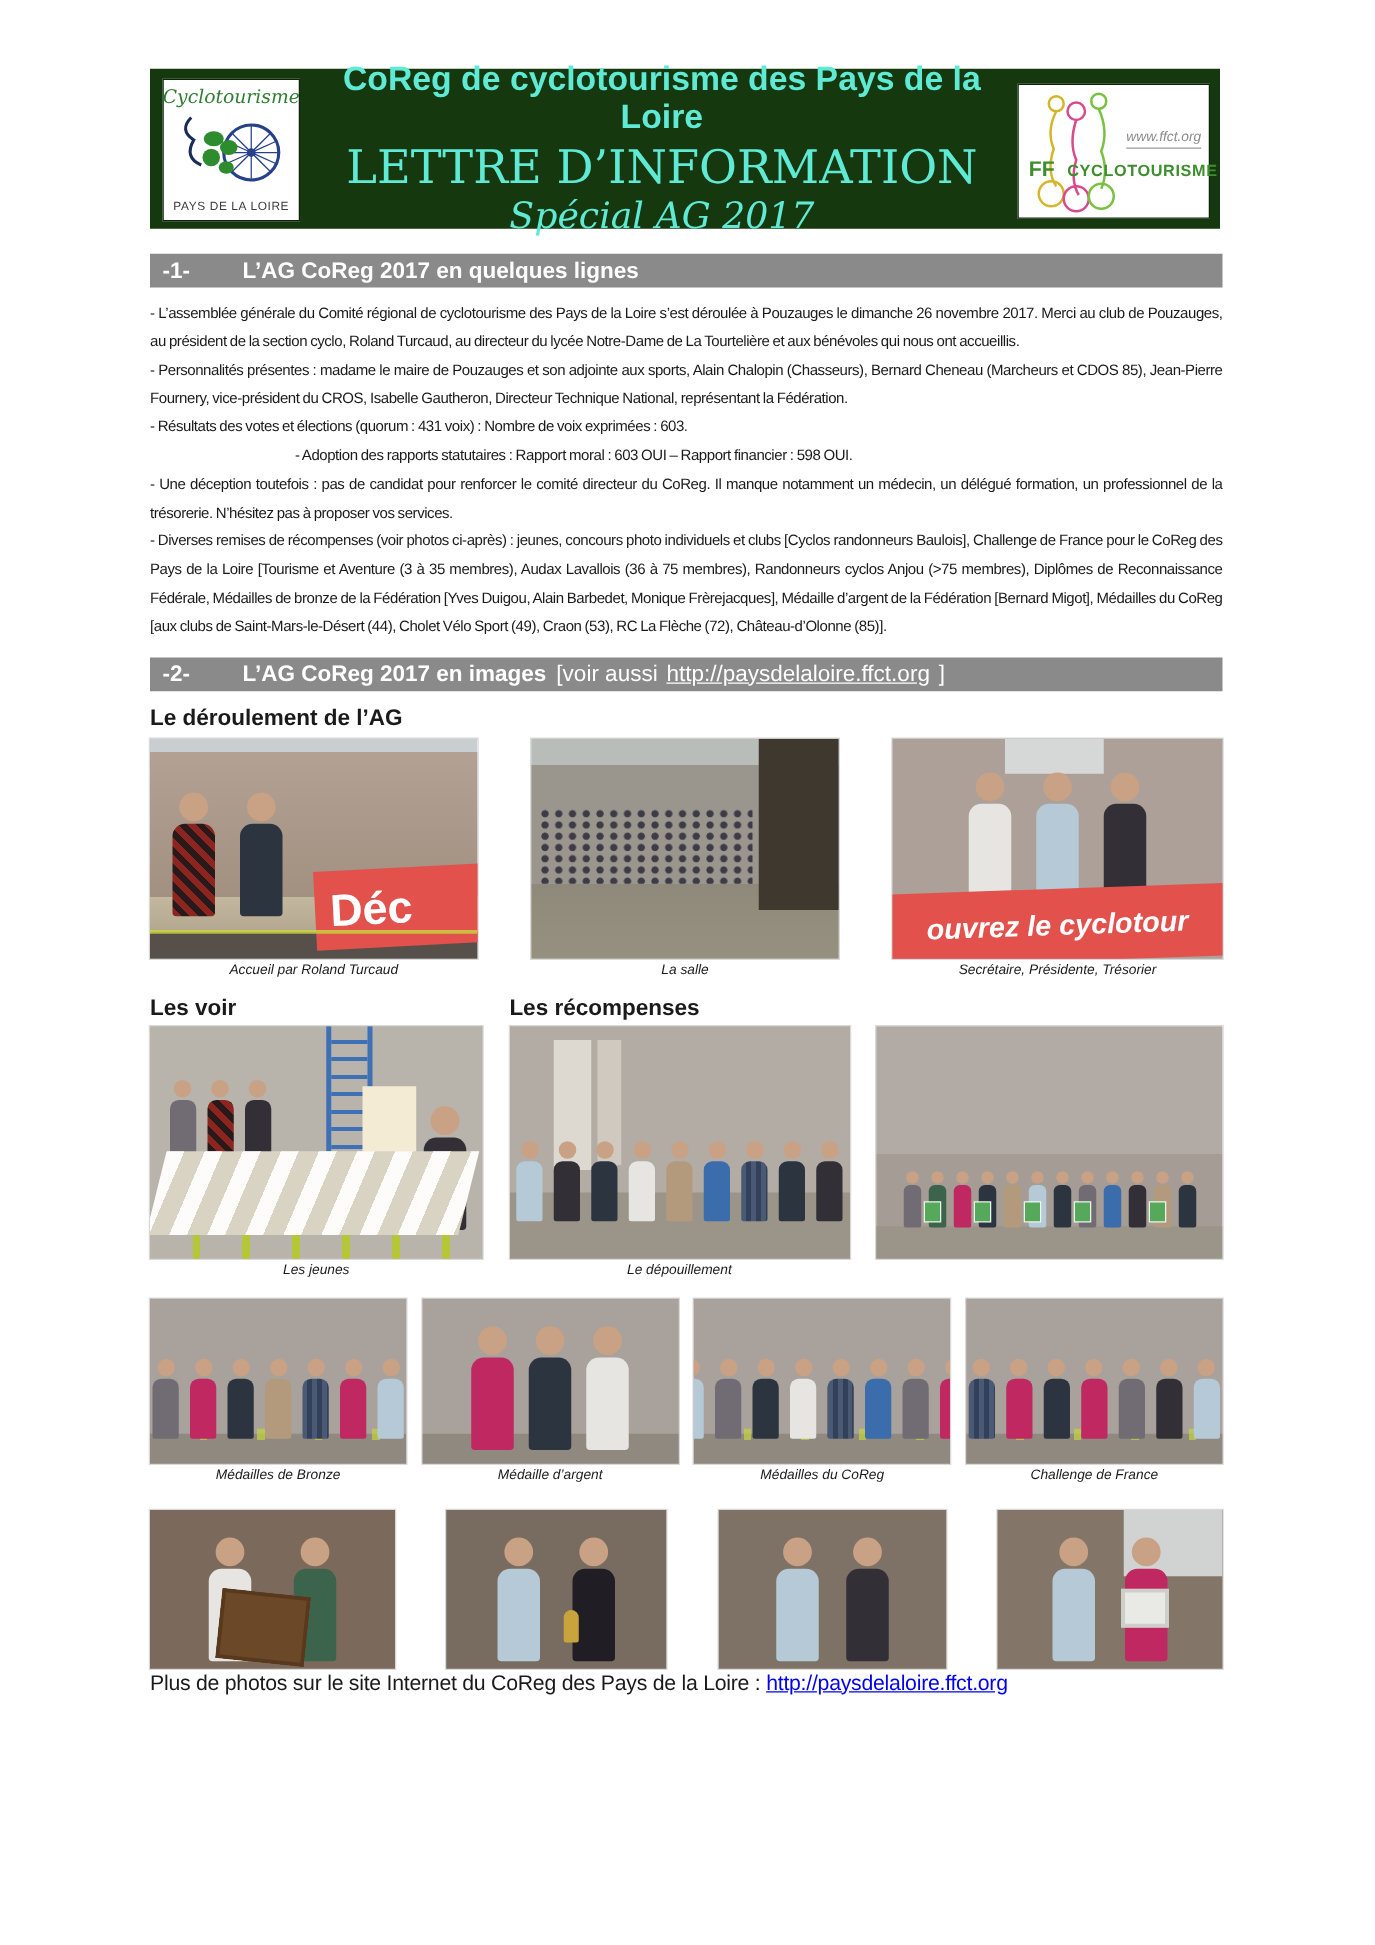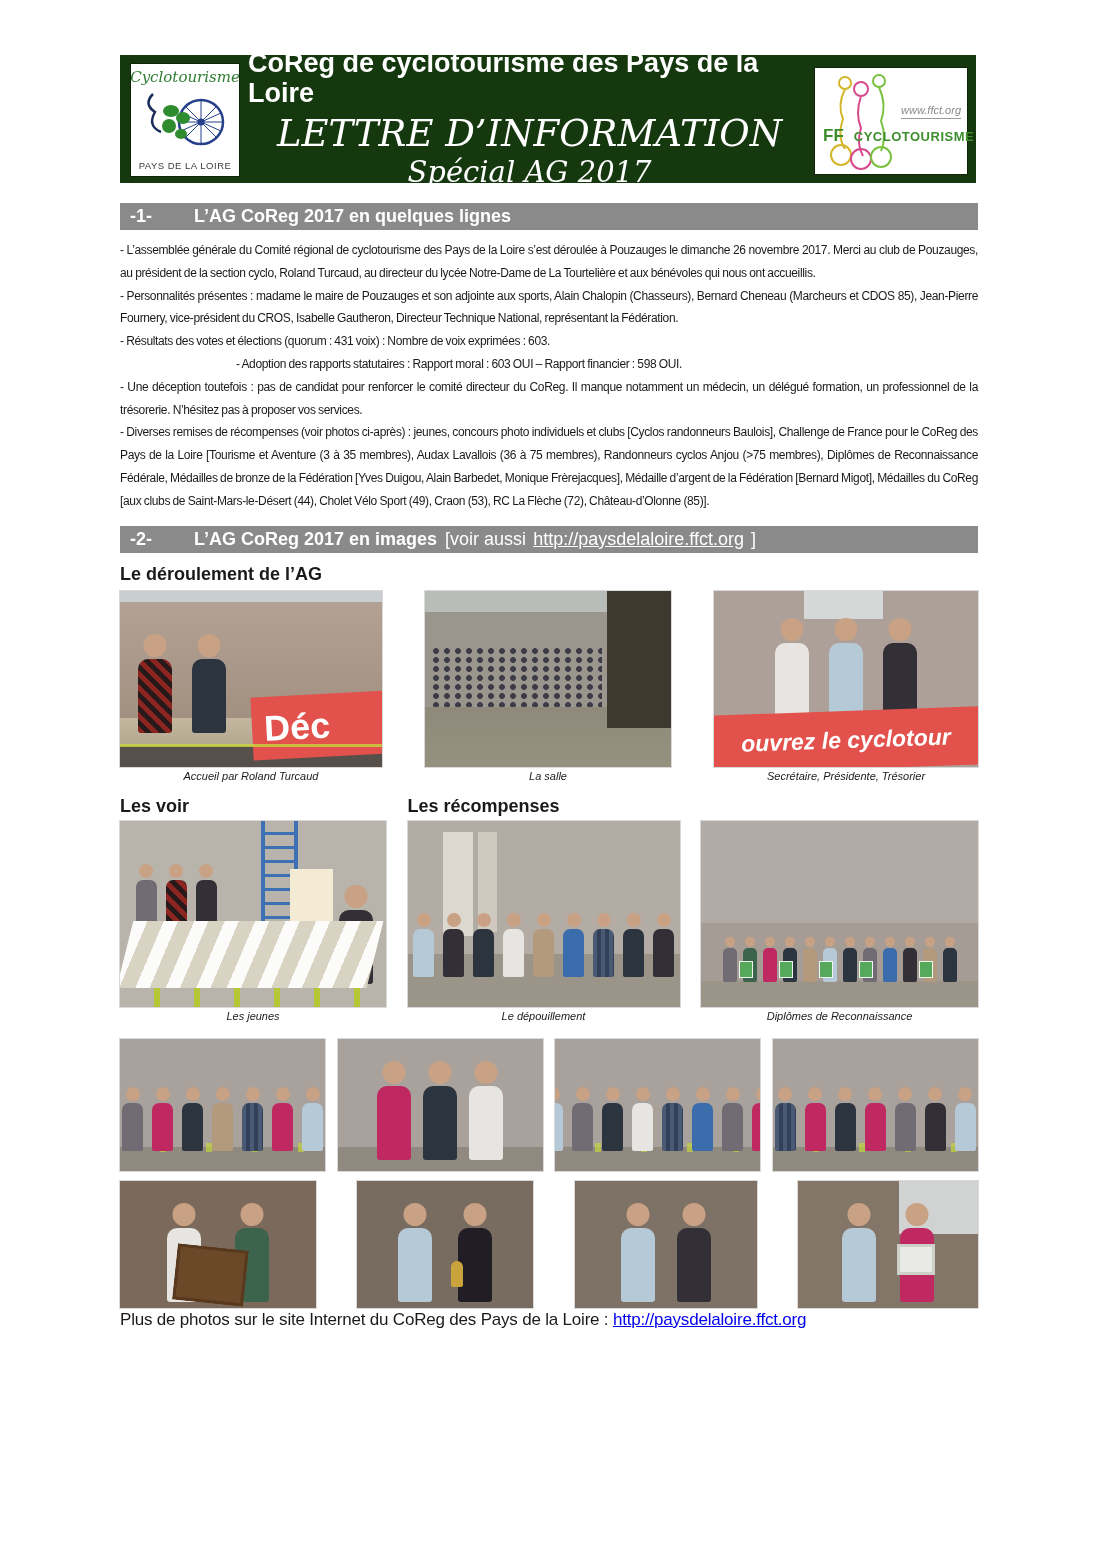--- a/index.html
+++ b/index.html
@@ -8,23 +8,23 @@
   .content{margin:0 122px 0 120px;width:858px}
 
   
   .band{margin:55px 122px 0 120px;width:856px;height:128px;background:#16380f;
         display:flex;align-items:center;position:relative}
   .logo-box{background:#fff;position:absolute;display:flex;flex-direction:column;align-items:center}
   .logo-left{left:10px;top:8px;width:108px;height:112px;border:1px solid #0d2408}
   .logo-script{font-family:"DejaVu Serif",serif;font-style:italic;color:#2e7d32;font-size:15px;margin-top:4px}
   .logo-caption{font-size:9.5px;color:#3a3a3a;letter-spacing:.5px;margin-top:auto;margin-bottom:5px}
   .titles{position:absolute;left:128px;right:165px;top:0;bottom:0;display:flex;flex-direction:column;
-          align-items:center;justify-content:center;color:#ffffff;text-align:left}
+          align-items:center;justify-content:center;color:#5eead4;text-align:center}
   .org-title{font-size:27px;font-weight:bold;line-height:1.1}
-  .lettre{font-family:"DejaVu Serif",serif;font-style:italic;font-size:37px;margin-top:3px}
+  .lettre{font-family:"DejaVu Serif",serif;font-size:37px;margin-top:3px}
   .special{font-family:"DejaVu Serif",serif;font-style:italic;font-size:29px;margin-top:0}
   .logo-right{right:8px;top:12px;width:152px;height:106px;border:1px solid #0d2408;position:absolute}
   .ffct-url{position:absolute;right:6px;top:36px;font-size:11px;font-style:italic;color:#8a8a8a;
             border-bottom:1px solid #9a9a9a;padding-bottom:2px}
   .ffct-row{position:absolute;left:8px;right:6px;top:58px;display:flex;align-items:baseline;gap:10px}
   .ffct-ff{color:#3e8e2f;font-weight:bold;font-size:17px}
   .ffct-name{color:#3e8e2f;font-weight:bold;font-size:13px;letter-spacing:.5px}
 
   
   .secbar{margin-top:20px;background:#8a8a8a;color:#fff;height:27px;display:flex;align-items:center;
@@ -292,21 +292,20 @@
             <div class="person c-dark"></div>
             <div class="person c-tan cert"></div>
             <div class="person c-navy"></div>
           </div>
       </div>
     </div>
 
     <div class="grid-r2">
       <div class="capcell">Les jeunes</div>
       <div class="capcell">Le dépouillement</div>
-      <div class="capcell">Diplômes de Reconnaissance</div>
     </div>
 
     <div class="grid-r3 row-gap">
       <div class="photo ph-r3 s-group">
         <div class="floor f18"></div>
         <div class="chairs"></div>
         <div class="people pm" style="bottom:15%;left:0;right:0;justify-content:center">
             <div class="person c-gray"></div>
             <div class="person c-pink"></div>
             <div class="person c-navy"></div>
@@ -346,20 +345,26 @@
             <div class="person c-pink"></div>
             <div class="person c-navy"></div>
             <div class="person c-pink"></div>
             <div class="person c-gray"></div>
             <div class="person c-dark"></div>
             <div class="person c-ltblue"></div>
           </div>
       </div>
     </div>
 
+    <div class="grid-r3">
+      <div class="capcell">Médailles de Bronze</div>
+      <div class="capcell">Médaille d’argent</div>
+      <div class="capcell">Médailles du CoReg</div>
+      <div class="capcell">Challenge de France</div>
+    </div>
 
     <div class="grid-r4" style="margin-top:10px">
       <div class="photo ph-r4 s-dark1">
         <div class="people pl" style="bottom:4%;left:0;right:0;justify-content:center;gap:34px">
             <div class="person c-white"></div>
             <div class="person c-green"></div>
           </div>
         <div class="board"></div>
       </div>
       <div class="photo ph-r4 s-dark2">

